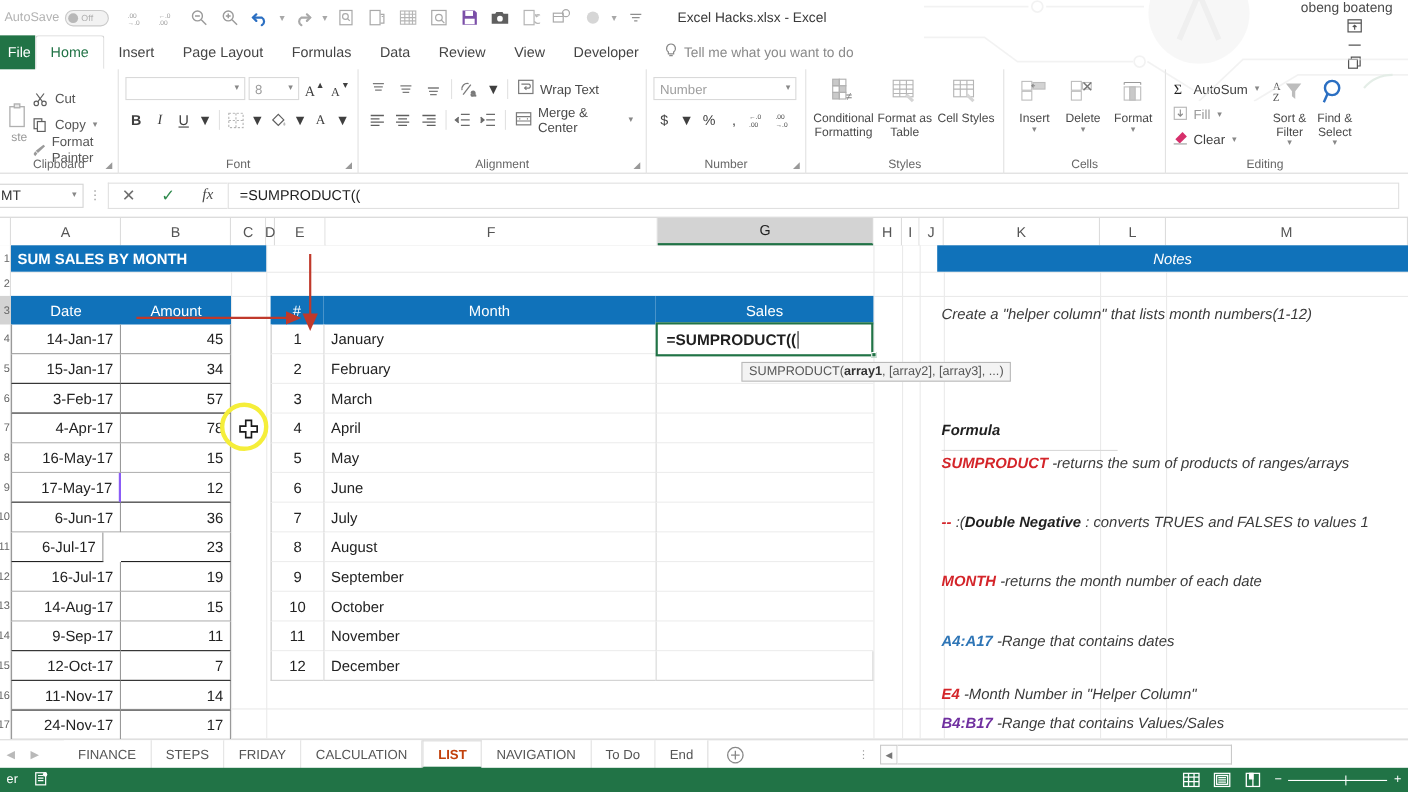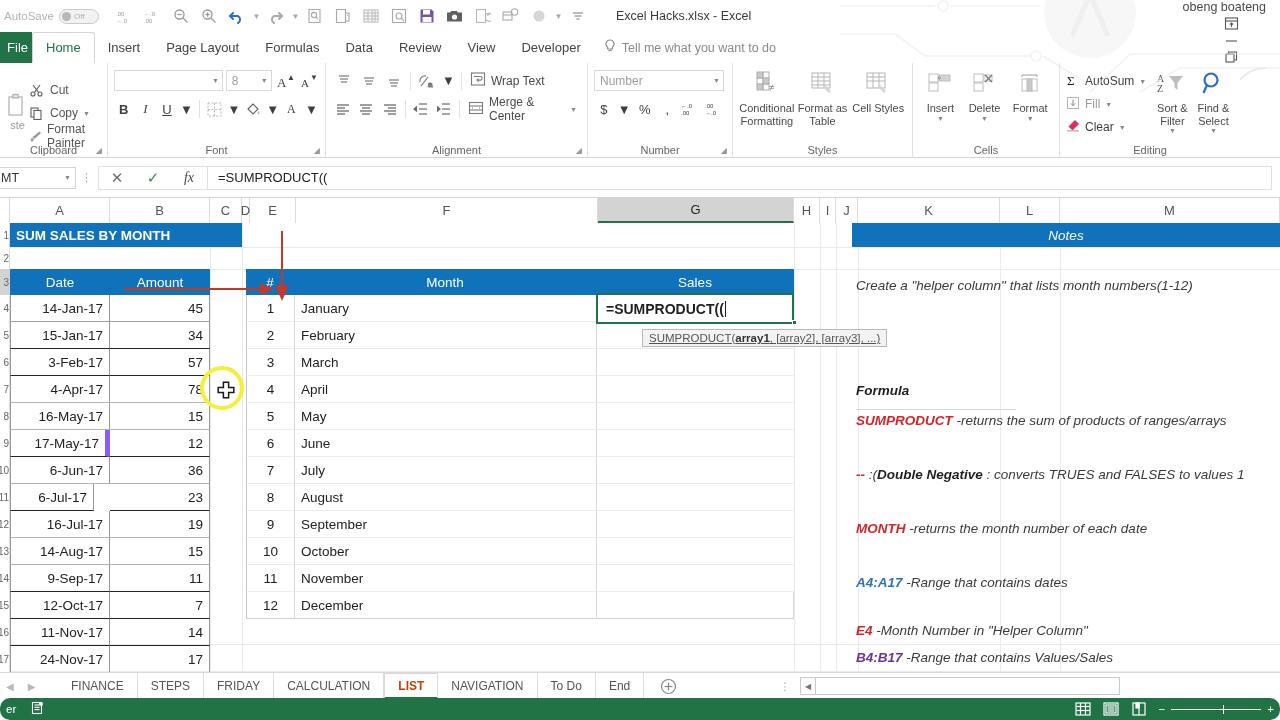--- a/index.html
+++ b/index.html
@@ -250,21 +250,21 @@
   .addsheet { display:flex; align-items:center; padding:0 16px; color:#888; }
   .tab-dots { position:absolute; left:780px; top:0; height:26px; display:flex; align-items:center; color:#9b9b9b; font-size:10px; letter-spacing:1px;}
   .hscroll { position:absolute; left:800px; top:4px; width:320px; height:18px; display:flex; align-items:stretch;}
   .hscroll-btn { width:16px; border:1px solid #c9c9c9; background:#fdfdfd; display:flex;align-items:center;justify-content:center;color:#777; font-size:8px;}
   .hscroll-track { flex:1; border:1px solid #c9c9c9; border-left:none; background:#fff;}
 
   
   .status {
     position:absolute; left:0; top:698px; width:1280px; height:22px;
     background:#217346; display:flex; align-items:center;
-    color:#fff; font-size:11.5px;border-radius:10px;
+    color:#fff; font-size:11.5px;
   }
   .status-left { display:flex; align-items:center; gap:14px; padding-left:6px;}
   .status-right { position:absolute; right:6px; display:flex; align-items:center; gap:12px;}
   .vbtn { display:flex; align-items:center; justify-content:center; color:#fff; }
   .zoomslider { display:flex; align-items:center; gap:6px; }
   .zline { width:90px; height:1px; background:#fff; position:relative;}
   .zline::after { content:''; position:absolute; left:52px; top:-4px; width:1px; height:9px; background:#fff;}
 </style>
 </head>
 <body>
@@ -960,21 +960,21 @@
 
       <div class="cell-box dcell" style="left:0px;   top:126px; width:100px; height:27px; border-bottom:1px solid #222; border-left:1px solid #999; border-right:1px solid #999;">3-Feb-17</div>
       <div class="cell-box dcell" style="left:100px; top:126px; width:100px; height:27px; border-bottom:1px solid #222; border-right:1px solid #999;">57</div>
 
       <div class="cell-box dcell" style="left:0px;   top:153px; width:100px; height:27px; border-bottom:1px solid #b4b4b4; border-left:1px solid #999; border-right:1px solid #999;">4-Apr-17</div>
       <div class="cell-box dcell" style="left:100px; top:153px; width:100px; height:27px; border-bottom:1px solid #b4b4b4; border-right:1px solid #999;">78</div>
 
       <div class="cell-box dcell" style="left:0px;   top:180px; width:100px; height:27px; border-bottom:1px solid #b4b4b4; border-left:1px solid #999; border-right:1px solid #999;">16-May-17</div>
       <div class="cell-box dcell" style="left:100px; top:180px; width:100px; height:27px; border-bottom:1px solid #b4b4b4; border-right:1px solid #999;">15</div>
 
-      <div class="cell-box dcell" style="left:0px;   top:207px; width:100px; height:27px; border-bottom:1px solid #222; border-left:1px solid #999; border-right:5px solid #8b5cf6;">17-May-17</div>
+      <div class="cell-box dcell" style="left:0px;   top:207px; width:100px; height:27px; border-bottom:1px solid #222; border-left:1px solid #999; border-right:2px solid #8b5cf6;">17-May-17</div>
       <div class="cell-box dcell" style="left:100px; top:207px; width:100px; height:27px; border-bottom:1px solid #222; border-right:1px solid #999;">12</div>
 
       <div class="cell-box dcell" style="left:0px;   top:234px; width:100px; height:27px; border-bottom:1px solid #b4b4b4; border-left:1px solid #999; border-right:1px solid #999;">6-Jun-17</div>
       <div class="cell-box dcell" style="left:100px; top:234px; width:100px; height:27px; border-bottom:1px solid #b4b4b4; border-right:1px solid #999;">36</div>
 
       <div class="cell-box dcell" style="left:0px;   top:261px; width:84px; height:27px; border-bottom:1px solid #222; border-left:1px solid #999; border-right:1px solid #999;">6-Jul-17</div>
       <div class="cell-box dcell" style="left:100px; top:261px; width:100px; height:27px; border-bottom:1px solid #222; border-right:1px solid #999;">23</div>
 
       <div class="cell-box dcell" style="left:0px;   top:288px; width:100px; height:27px; border-bottom:1px solid #b4b4b4; border-left:1px solid #999; border-right:1px solid #999;">16-Jul-17</div>
       <div class="cell-box dcell" style="left:100px; top:288px; width:100px; height:27px; border-bottom:1px solid #b4b4b4; border-right:1px solid #999;">19</div>
@@ -1045,21 +1045,21 @@
       <div class="cell-box ccell" style="left:236px; top:369px; width:48px;  height:27px; border-bottom:1px solid #d0d0d0; border-left:1px solid #c7c7c7;">12</div>
       <div class="cell-box lcell" style="left:284px; top:369px; width:302px; height:27px; border-bottom:1px solid #d0d0d0; border-left:1px solid #d8d8d8;">December</div>
       <div class="cell-box lcell" style="left:586px; top:369px; width:198px; height:27px; border-bottom:1px solid #d0d0d0; border-left:1px solid #d8d8d8; border-right:1px solid #d8d8d8;"></div>
 
       <div class="selcell" style="left:586px; top:70px; width:198px; height:31px;">
         <span>=SUMPRODUCT((</span>
           <span class="caret"></span>
       </div>
       <div class="selhandle" style="left:782px; top:97px;"></div>
 
-      <div class="tooltip" style="left:632px; top:106px;text-decoration:underline;">
+      <div class="tooltip" style="left:664px; top:106px;">
         <span>SUMPRODUCT(</span><b>array1</b><span>, [array2], [array3], ...)</span>
       </div>
 
       <svg class="ann" style="left:112px; top:28px; width:180px; height:60px;" viewBox="0 0 180 60">
         <line x1="2" y1="38" x2="140" y2="38" stroke="#c0392b" stroke-width="2"></line>
         <path d="M138 32 L152 38 L138 44 Z" fill="#c0392b"></path>
       </svg>
       <svg class="ann" style="left:252px; top:6px; width:40px; height:80px;" viewBox="0 0 40 80">
         <line x1="20" y1="2" x2="20" y2="58" stroke="#c0392b" stroke-width="2"></line>
         <path d="M13 56 L20 72 L27 56 Z" fill="#c0392b"></path>

